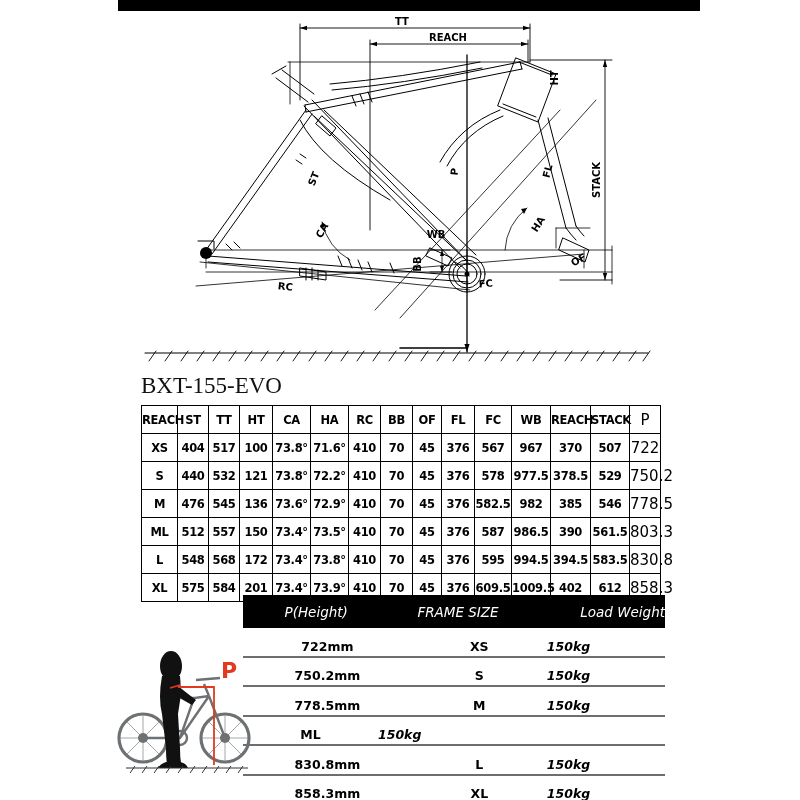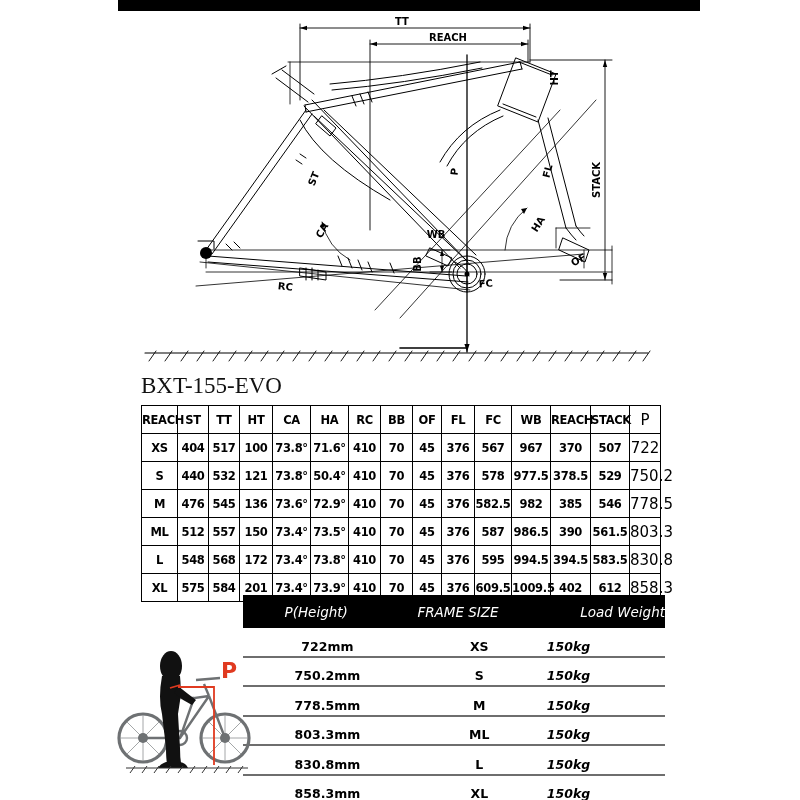--- a/index.html
+++ b/index.html
@@ -370,21 +370,21 @@
         <td>370</td>
         <td>507</td>
         <td class="pcol">722</td>
       </tr>
       <tr>
         <td>S</td>
         <td>440</td>
         <td>532</td>
         <td>121</td>
         <td>73.8°</td>
-        <td>50.4°</td>
+        <td>72.2°</td>
         <td>410</td>
         <td>70</td>
         <td>45</td>
         <td>376</td>
         <td>578</td>
         <td>977.5</td>
         <td>378.5</td>
         <td>529</td>
         <td class="pcol">750.2</td>
       </tr>
@@ -476,21 +476,20 @@
     <div class="c1">750.2mm</div>
     <div class="c2">S</div>
     <div class="c3">150kg</div>
   </div>
   <div class="pt-row">
     <div class="c1">778.5mm</div>
     <div class="c2">M</div>
     <div class="c3">150kg</div>
   </div>
   <div class="pt-row">
-    <div class="c1">803.3mm</div>
     <div class="c2">ML</div>
     <div class="c3">150kg</div>
   </div>
   <div class="pt-row">
     <div class="c1">830.8mm</div>
     <div class="c2">L</div>
     <div class="c3">150kg</div>
   </div>
   <div class="pt-row">
     <div class="c1">858.3mm</div>

